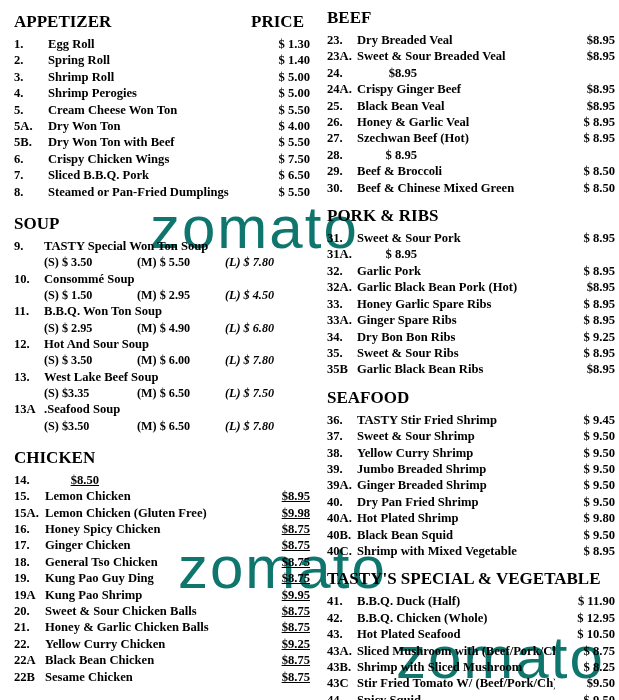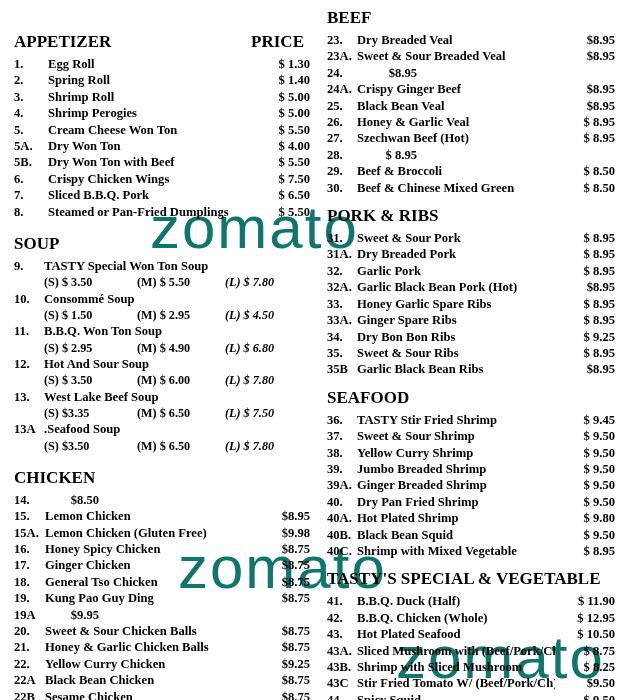--- a/index.html
+++ b/index.html
@@ -69,21 +69,20 @@
   }
   .section-head.with-price {
     display: flex;
     justify-content: space-between;
     align-items: baseline;
   }
   .price-head {
     font-size: 17px;
     font-weight: bold;
     padding-right: 6px;
-    margin-top: 20px;
   }
 
   .section { margin-bottom: 2px; }
   .sec-gap-appetizer { margin-top: 12px; }
   .sec-gap           { margin-top: 14px; }
   .sec-gap-tight     { margin-top: 10px; }
 
   
   .items { margin-top: 4px; }
   .row {
@@ -109,21 +108,21 @@
     padding-left: 6px;
   }
 
   
   .appetizer .num   { width: 30px; flex: 0 0 30px; }
   .appetizer .name  { padding-left: 4px; }
   .appetizer .price { width: 58px; }
 
   
   .chicken .num   { width: 31px; flex: 0 0 31px; }
-  .chicken .price { width: 48px; }
+  .chicken .price { width: 48px; text-decoration: underline; }
 
   
   .right-list .num   { width: 30px; flex: 0 0 30px; }
   .right-list .price { width: 54px; }
 
   
   .soup-item { margin-bottom: 0px; }
   .soup-title {
     display: flex;
     font-size: 12.6px;
@@ -325,20 +324,21 @@
             <span class="name">General Tso Chicken</span>
             <span class="price">$8.75</span>
           </div>
         <div class="row">
             <span class="num">19.</span>
             <span class="name">Kung Pao Guy Ding</span>
             <span class="price">$8.75</span>
           </div>
         <div class="row">
             <span class="num">19A</span>
+            <span class="name">Kung Pao Shrimp</span>
             <span class="price">$9.95</span>
           </div>
         <div class="row">
             <span class="num">20.</span>
             <span class="name">Sweet &amp; Sour Chicken Balls</span>
             <span class="price">$8.75</span>
           </div>
         <div class="row">
             <span class="num">21.</span>
             <span class="name">Honey &amp; Garlic Chicken Balls</span>
@@ -423,21 +423,20 @@
     <div class="section sec-gap-tight">
       <div class="section-head">PORK &amp; RIBS</div>
       <div class="items right-list">
         <div class="row">
             <span class="num">31.</span>
             <span class="name">Sweet &amp; Sour Pork</span>
             <span class="price">$ 8.95</span>
           </div>
         <div class="row">
             <span class="num">31A.</span>
-            <span class="name">Dry Breaded Pork</span>
             <span class="price">$ 8.95</span>
           </div>
         <div class="row">
             <span class="num">32.</span>
             <span class="name">Garlic Pork</span>
             <span class="price">$ 8.95</span>
           </div>
         <div class="row">
             <span class="num">32A.</span>
             <span class="name">Garlic Black Bean Pork (Hot)</span>

